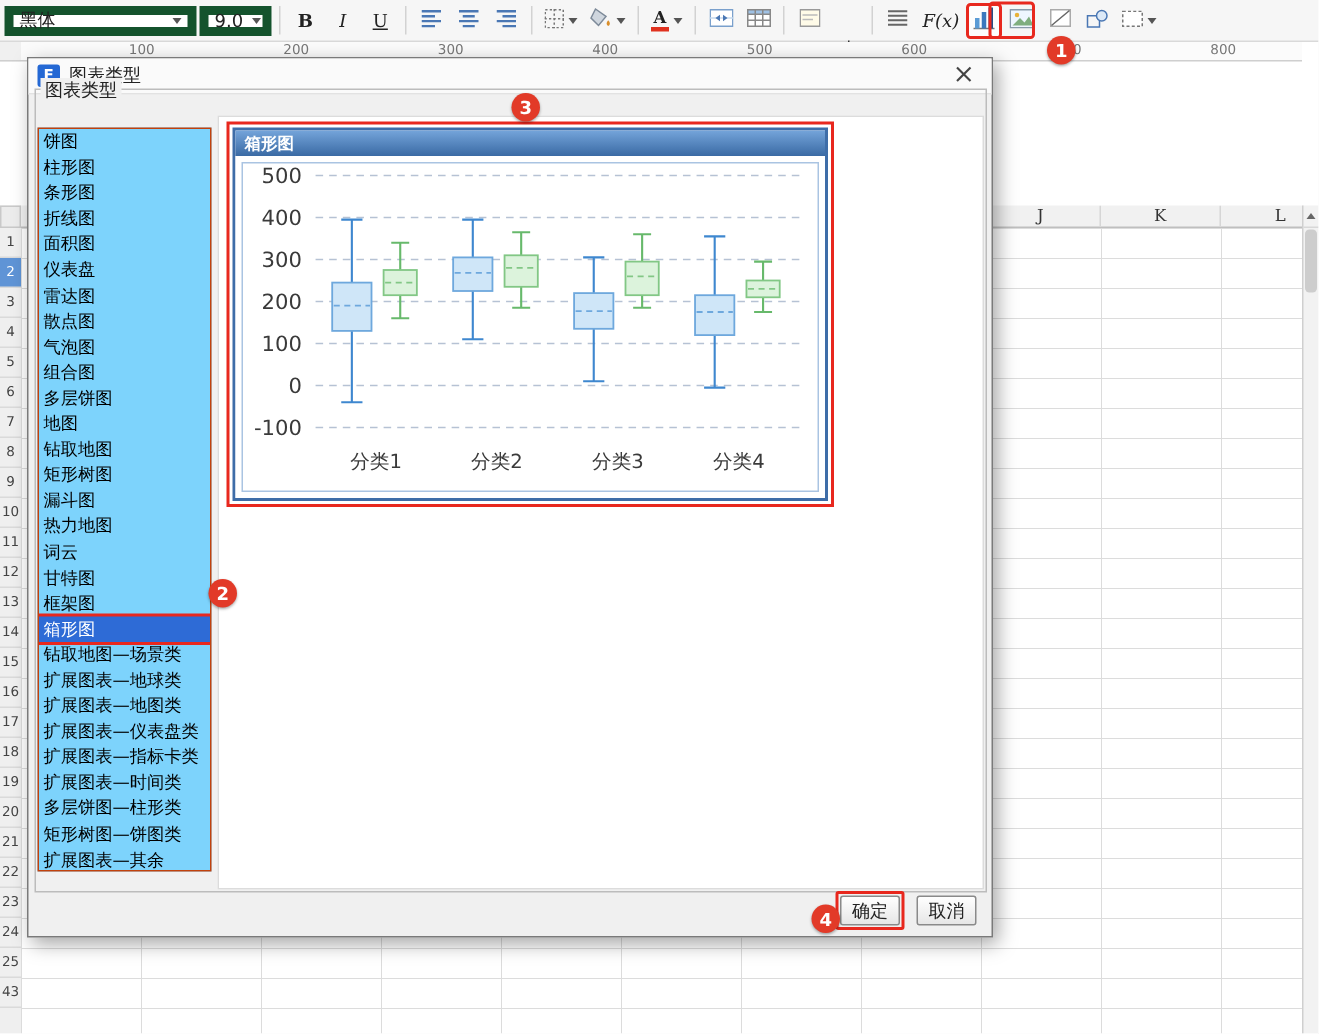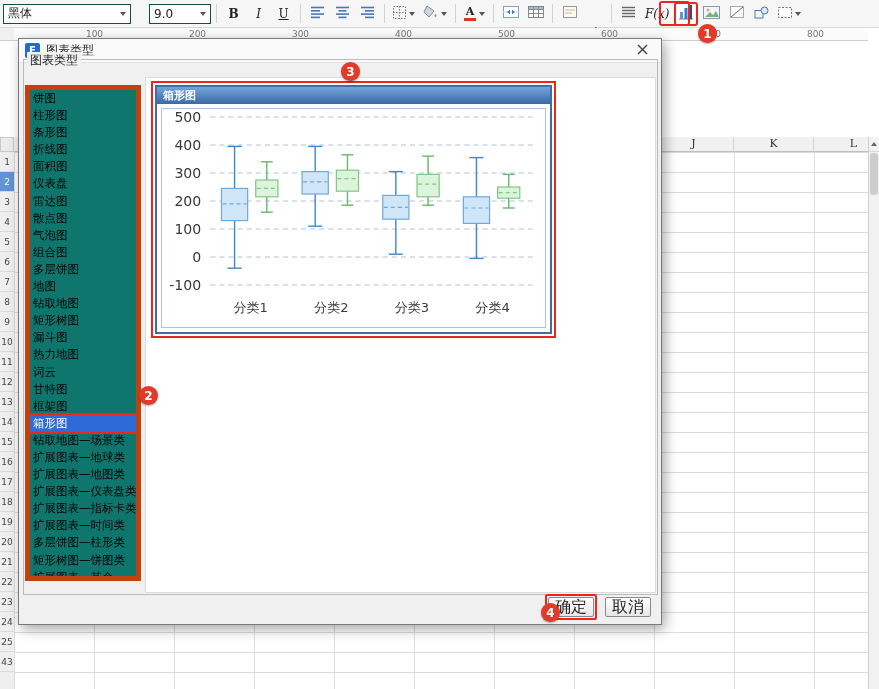--- a/index.html
+++ b/index.html
@@ -3,21 +3,21 @@
 <meta charset="utf-8">
 <style>
   html,body{margin:0;padding:0;}
   .screen{position:relative;width:879px;height:689px;background:#fff;overflow:hidden;
           font-family:"DejaVu Sans","Liberation Sans",sans-serif;font-size:12px;color:#222;}
 
   
   .toolbar{position:absolute;left:0;top:0;width:879px;height:28px;background:#f6f6f6;
            border-bottom:1px solid #d9d9d9;display:flex;align-items:center;padding-left:3px;box-sizing:border-box;gap:2px;}
   .tselect{display:flex;align-items:center;justify-content:space-between;background:#fff;
-           border:1px solid #14532d;height:20px;padding:0 4px;box-sizing:border-box;font-size:12px;}
+           border:6px solid #14532d;height:20px;padding:0 4px;box-sizing:border-box;font-size:12px;}
   .tselect .caret{margin-left:6px;}
   .caret{width:0;height:0;border-left:3.5px solid transparent;border-right:3.5px solid transparent;border-top:4px solid #555;display:inline-block;}
   .tbtn{height:24px;min-width:23px;display:flex;align-items:center;justify-content:center;
         background:transparent;border:1px solid transparent;font-size:12px;padding:0 2px;box-sizing:border-box;}
   .tbtn.bold{font-weight:bold;font-family:"DejaVu Serif","Liberation Serif",serif;}
   .tbtn.italic{font-style:italic;font-family:"DejaVu Serif","Liberation Serif",serif;}
   .tbtn.underl{text-decoration:underline;font-family:"DejaVu Serif","Liberation Serif",serif;}
   .tbtn.formula{font-style:italic;font-family:"DejaVu Serif","Liberation Serif",serif;font-size:12px;}
   .sep{width:1px;height:19px;background:#d2d2d2;margin:0 3px;}
   .acolwrap{display:flex;flex-direction:column;align-items:center;line-height:1;}
@@ -54,54 +54,54 @@
   .dialog{position:absolute;left:18px;top:38px;width:644px;height:587px;background:#f0f0f0;
           border:1px solid #7a7a7a;box-sizing:border-box;box-shadow:3px 4px 12px rgba(0,0,0,.35);z-index:10;}
   .dlg-titlebar{position:absolute;left:0;top:0;right:0;height:24px;background:#fafafa;
                 border-bottom:1px solid #e2e2e2;display:flex;align-items:center;padding:0 6px;box-sizing:border-box;}
   .dlg-logo{width:15px;height:15px;background:#2468d4;border-radius:2px;color:#fff;font-weight:bold;
             font-size:10px;display:flex;align-items:center;justify-content:center;margin-right:6px;}
   .dlg-title{font-size:12px;color:#222;}
   .dlg-close{margin-left:auto;width:26px;height:20px;display:flex;align-items:center;justify-content:center;}
   .group-box{position:absolute;left:4px;top:20px;width:635px;height:536px;border:1px solid #bcbcbc;box-sizing:border-box;}
   .group-label{position:absolute;left:8px;top:13px;background:#f0f0f0;padding:0 3px;font-size:12px;z-index:2;}
-  .chart-type-list{position:absolute;left:6px;top:46px;width:116px;height:496px;background:#0f766e;
-                   border:5px solid #c2410c;box-sizing:border-box;overflow:hidden;z-index:2;}
+  .chart-type-list{position:absolute;left:6px;top:46px;width:116px;height:496px;background:#7dd3fc;
+                   border:1px solid #c2410c;box-sizing:border-box;overflow:hidden;z-index:2;}
   .chart-type-item{height:17.1px;line-height:17px;font-size:11.5px;padding-left:3px;white-space:nowrap;color:#000;}
   .chart-type-item.selected{background:#2e6bd6;color:#fff;box-shadow:0 0 0 2px #e8281e;position:relative;z-index:3;}
   .preview-pane{position:absolute;left:126px;top:38px;width:511px;height:516px;background:#fff;border:1px solid #dcdcdc;box-sizing:border-box;}
   .preview-redbox{position:absolute;left:131px;top:41px;width:405px;height:257px;border:2px solid #e8281e;box-sizing:border-box;z-index:2;}
   .chart-panel{position:absolute;inset:2px;border:2px solid #3e6da8;box-sizing:border-box;display:flex;flex-direction:column;background:#fff;}
   .chart-panel-header{height:17px;flex:0 0 17px;background:linear-gradient(#74a4da,#3a6aa4);color:#fff;
                       font-size:11px;font-weight:bold;line-height:17px;padding-left:6px;}
   .chart-panel-body{position:relative;flex:1;background:#fff;}
   .chart-inner{position:absolute;inset:4px;border:1px solid #aac4e2;box-sizing:border-box;}
   .chart-inner svg{width:100%;height:100%;display:block;}
   .chart-inner svg text{font-family:"DejaVu Sans","Liberation Sans",sans-serif;}
   .dlg-buttons{position:absolute;right:10px;bottom:4px;display:flex;align-items:center;gap:8px;}
-  .dlg-btn{min-width:40px;height:20px;font-size:16px;background:linear-gradient(#ffffff,#e6e6e6);
+  .dlg-btn{min-width:40px;height:20px;font-size:12px;background:linear-gradient(#ffffff,#e6e6e6);
            border:1px solid #8a8a8a;border-radius:2px;display:flex;align-items:center;justify-content:center;padding:0 6px;box-sizing:border-box;}
   .ok-redbox{border:2px solid #e8281e;border-radius:2px;padding:1px;}
 
   
   .ann{position:absolute;width:19px;height:19px;border-radius:50%;background:#e23a28;color:#fff;
        font-size:12px;font-weight:bold;display:flex;align-items:center;justify-content:center;
        z-index:40;box-shadow:0 1px 2px rgba(0,0,0,.35);}
 </style>
 </head>
 <body>
 
 <div class="screen">
 
   <div class="toolbar">
     <div class="tselect" style="width:128px">
       <span>黑体</span>
       <span class="caret"></span>
     </div>
-    <div class="tselect" style="width:62px;margin-left:16px">
+    <div class="tselect" style="width:48px;margin-left:0">
       <span>9.0</span>
       <span class="caret"></span>
     </div>
     <div class="sep"></div>
     <div class="tbtn bold">B</div>
     <div class="tbtn italic">I</div>
     <div class="tbtn underl">U</div>
     <div class="sep"></div>
     <div class="tbtn">
       <span><svg width="14" height="13" viewBox="0 0 14 13">

